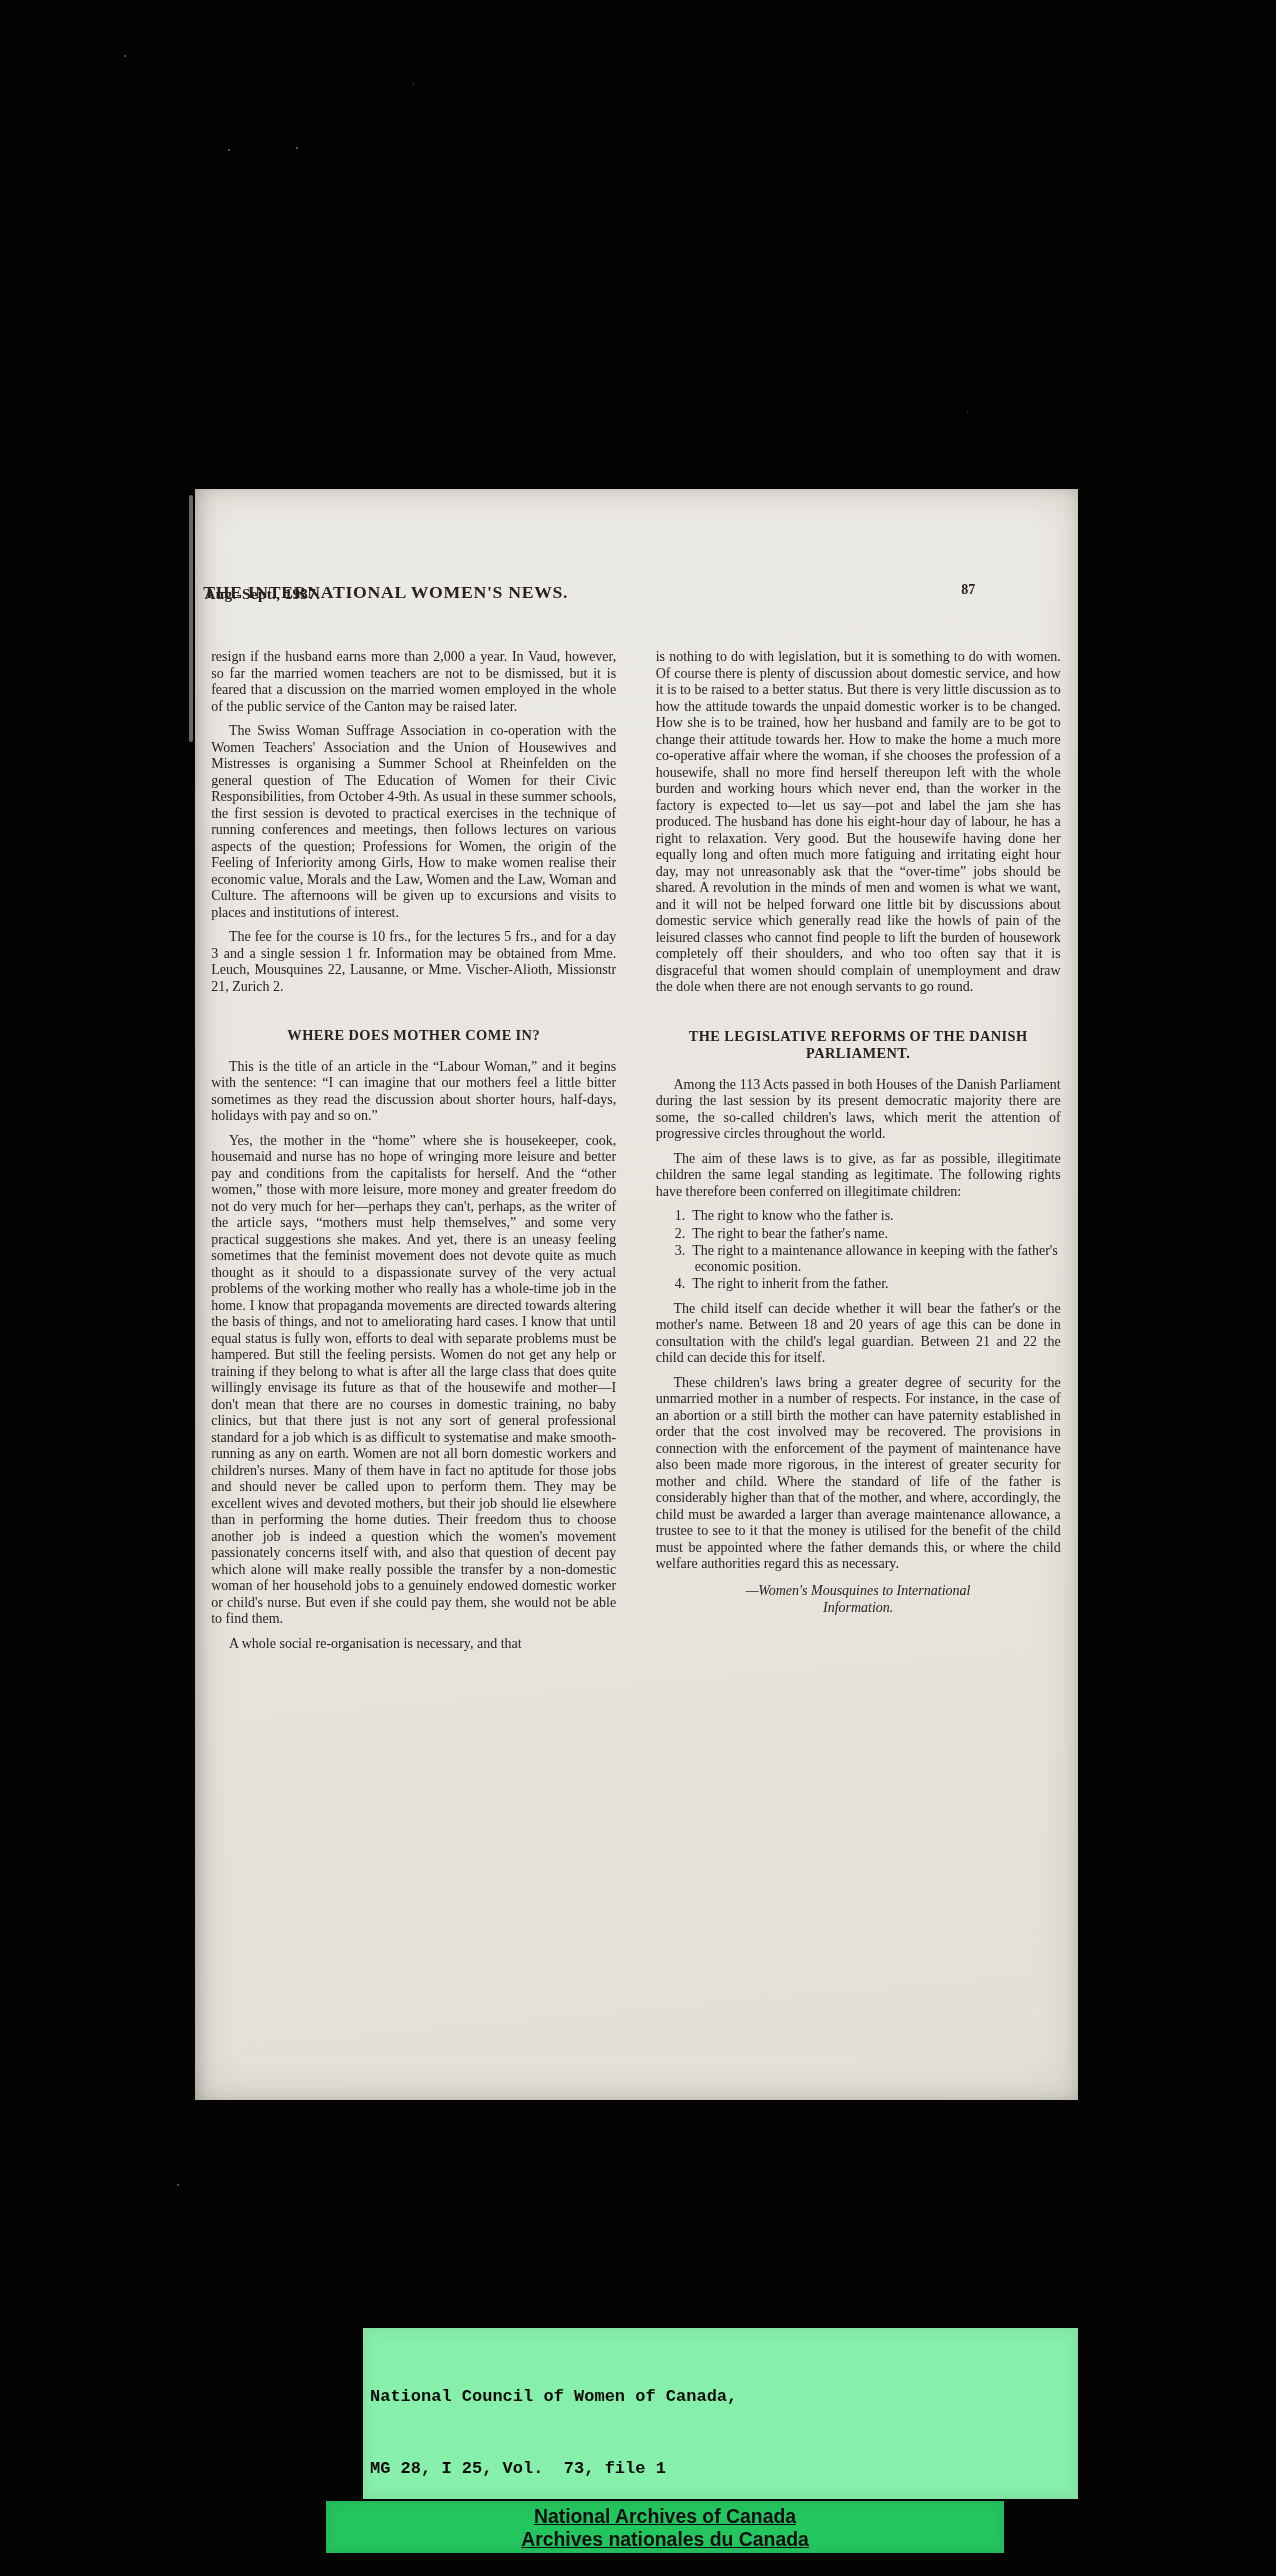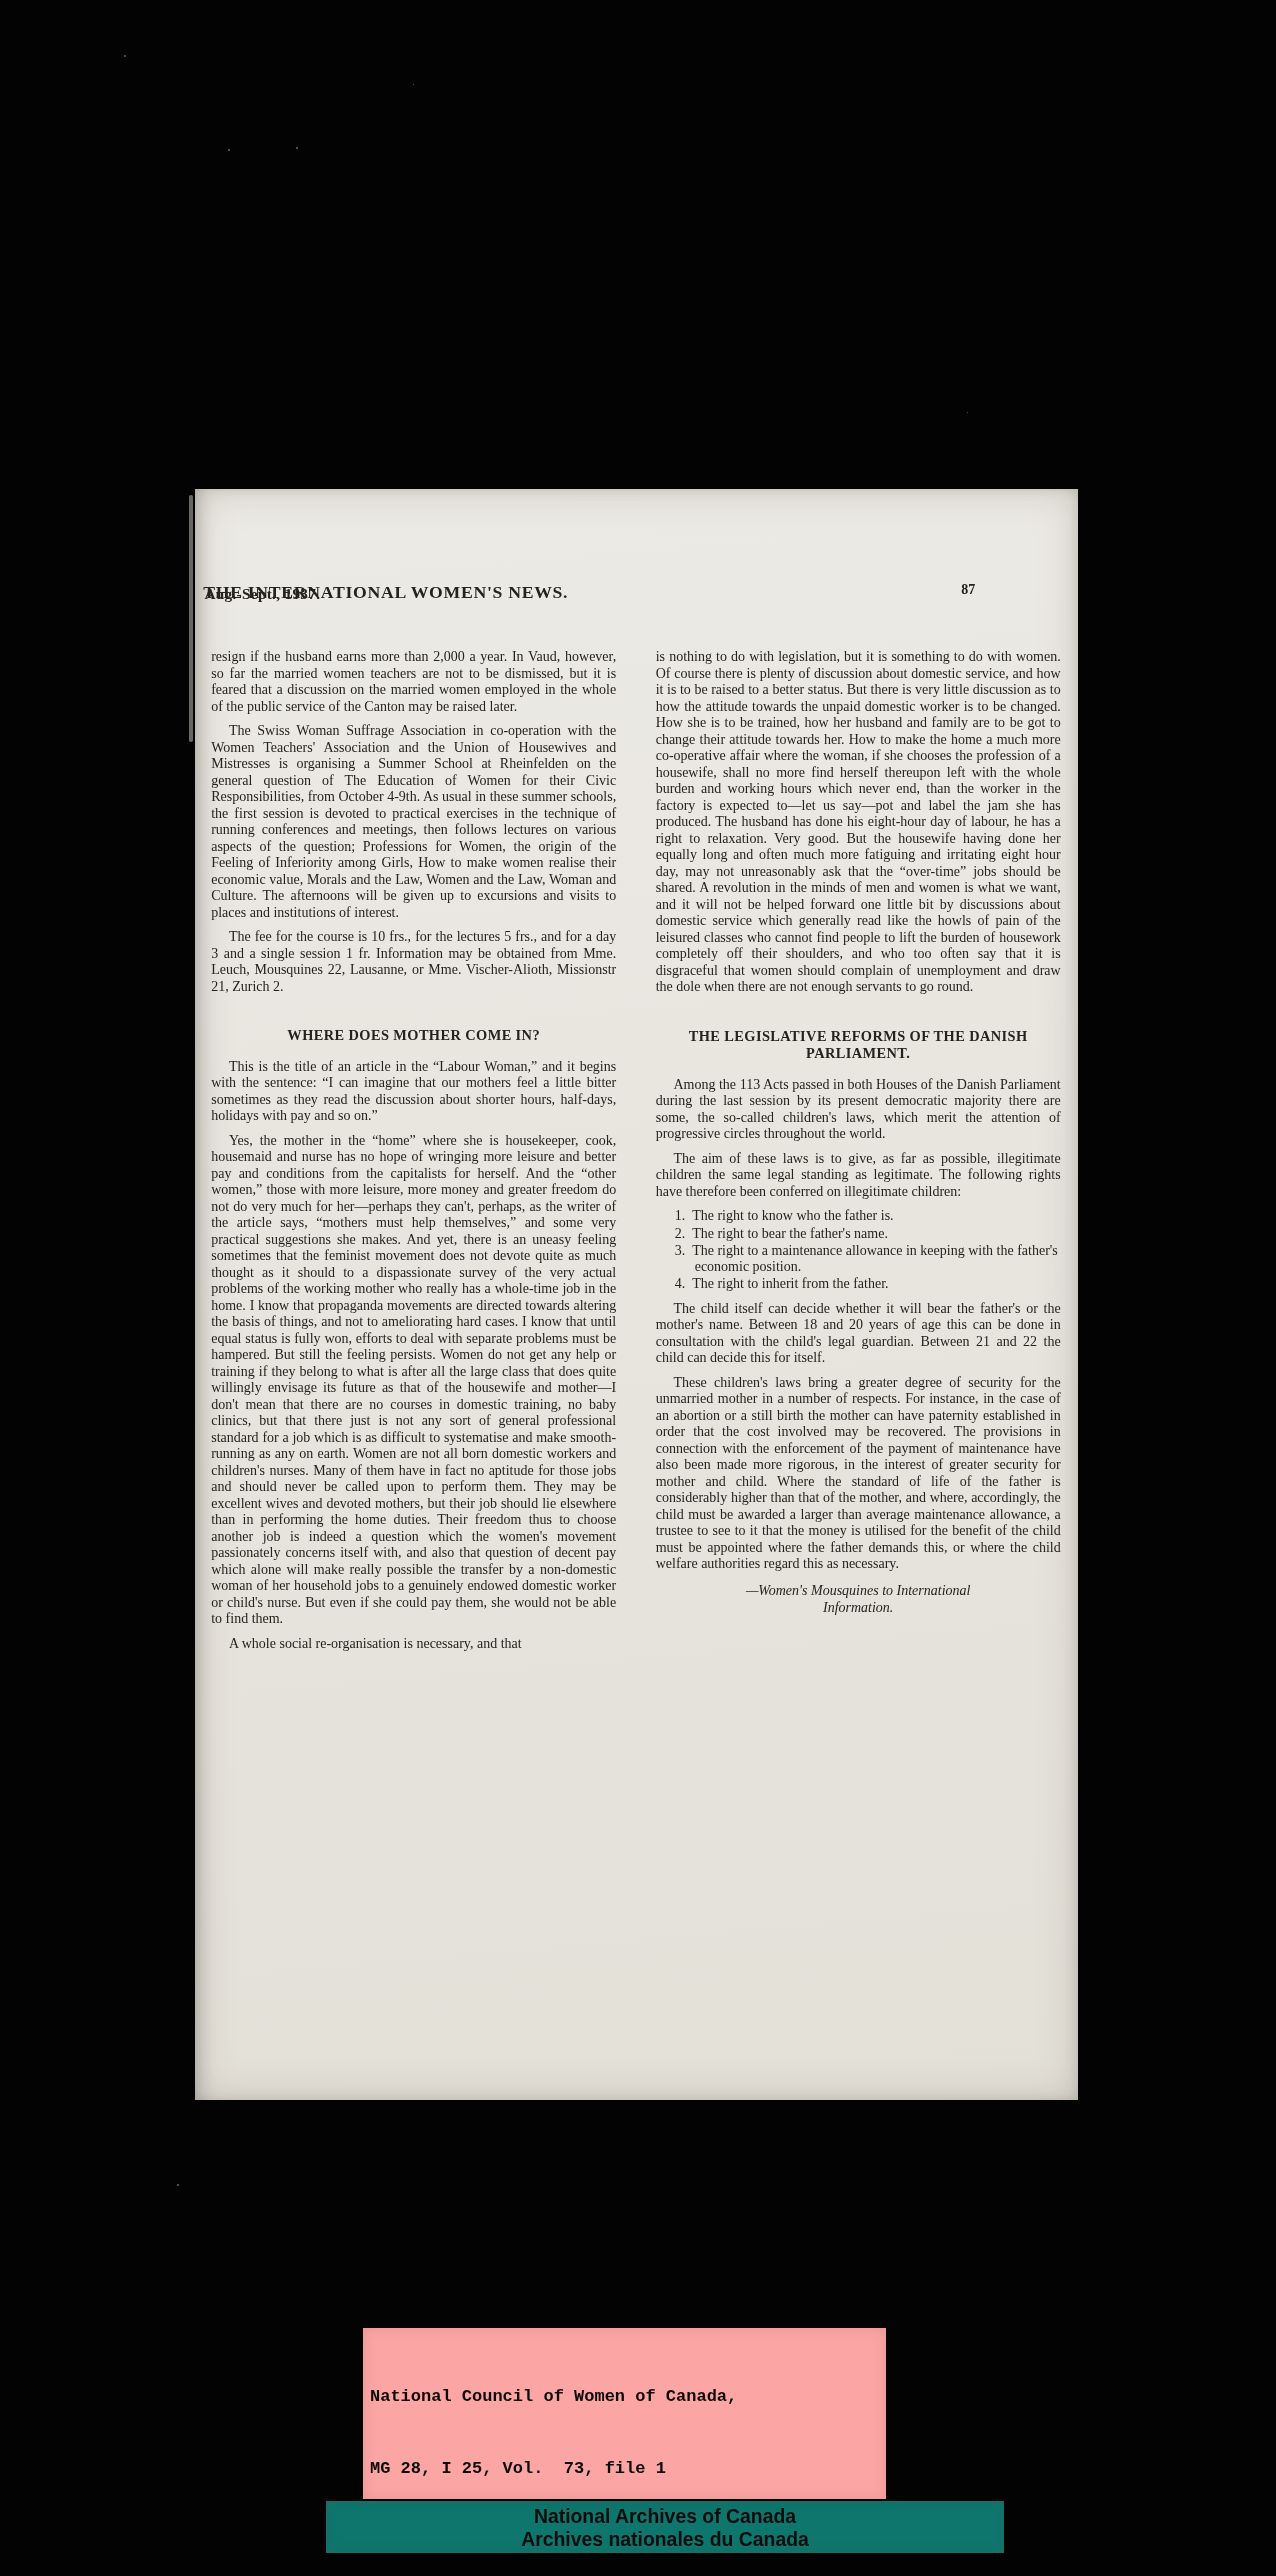--- a/index.html
+++ b/index.html
@@ -38,35 +38,35 @@
   .num-list { margin:3.5px 0 5.9px 27px; padding:0; counter-reset:n; text-align:left; }
   .num-list li { list-style:none; counter-increment:n; padding-left:20px; text-indent:-20px; margin:0 0 0.6px 0; }
   .num-list li::before { content:counter(n) ".\00a0\00a0"; }
   .attribution {
     margin:10.6px auto 0; width:64%; text-align:center;
     font-style:italic; font-size:14px; line-height:16.5px;
   }
 
   
   .archive-label {
-    position:absolute; left:363px; top:2328px; width:523px; height:171px;
-    background:#fca5a5; box-shadow: inset 0 0 14px rgba(70,60,40,.12);
+    position:absolute; left:363px; top:2328px; width:715px; height:171px;
+    background:#86efac; box-shadow: inset 0 0 14px rgba(70,60,40,.12);
     font-family:"Liberation Mono", monospace; font-weight:700;
     font-size:17px; line-height:24px; color:#0d0c0a;
     padding:9.4px 0 0 7px; box-sizing:border-box; white-space:pre;
   }
   .label-line.ind { padding-left:31px; }
 
   
   .archive-stamp {
     position:absolute; left:326px; top:2501px; width:678px; height:52px;
-    background:#0f766e; box-shadow: inset 0 0 11.8px rgba(70,60,40,.14);
+    background:#22c55e; box-shadow: inset 0 0 11.8px rgba(70,60,40,.14);
     text-align:center; font-family:"Liberation Sans", sans-serif;
     font-weight:700; color:#0d0d0d; font-size:19.4px; line-height:22.4px;
-    padding-top:4.1px; box-sizing:border-box;
+    padding-top:4.1px; box-sizing:border-box;text-decoration:underline;
   }
 </style>
 </head>
 <body>
 
 <div id="canvas">
 
   <div class="speck" style="left:124px; top:55px;  width:2.4px; height:2.4px;"></div>
   <div class="speck" style="left:228px; top:149px; width:1.8px; height:1.8px;"></div>
   <div class="speck" style="left:296px; top:147px; width:1.8px; height:1.8px;"></div>

